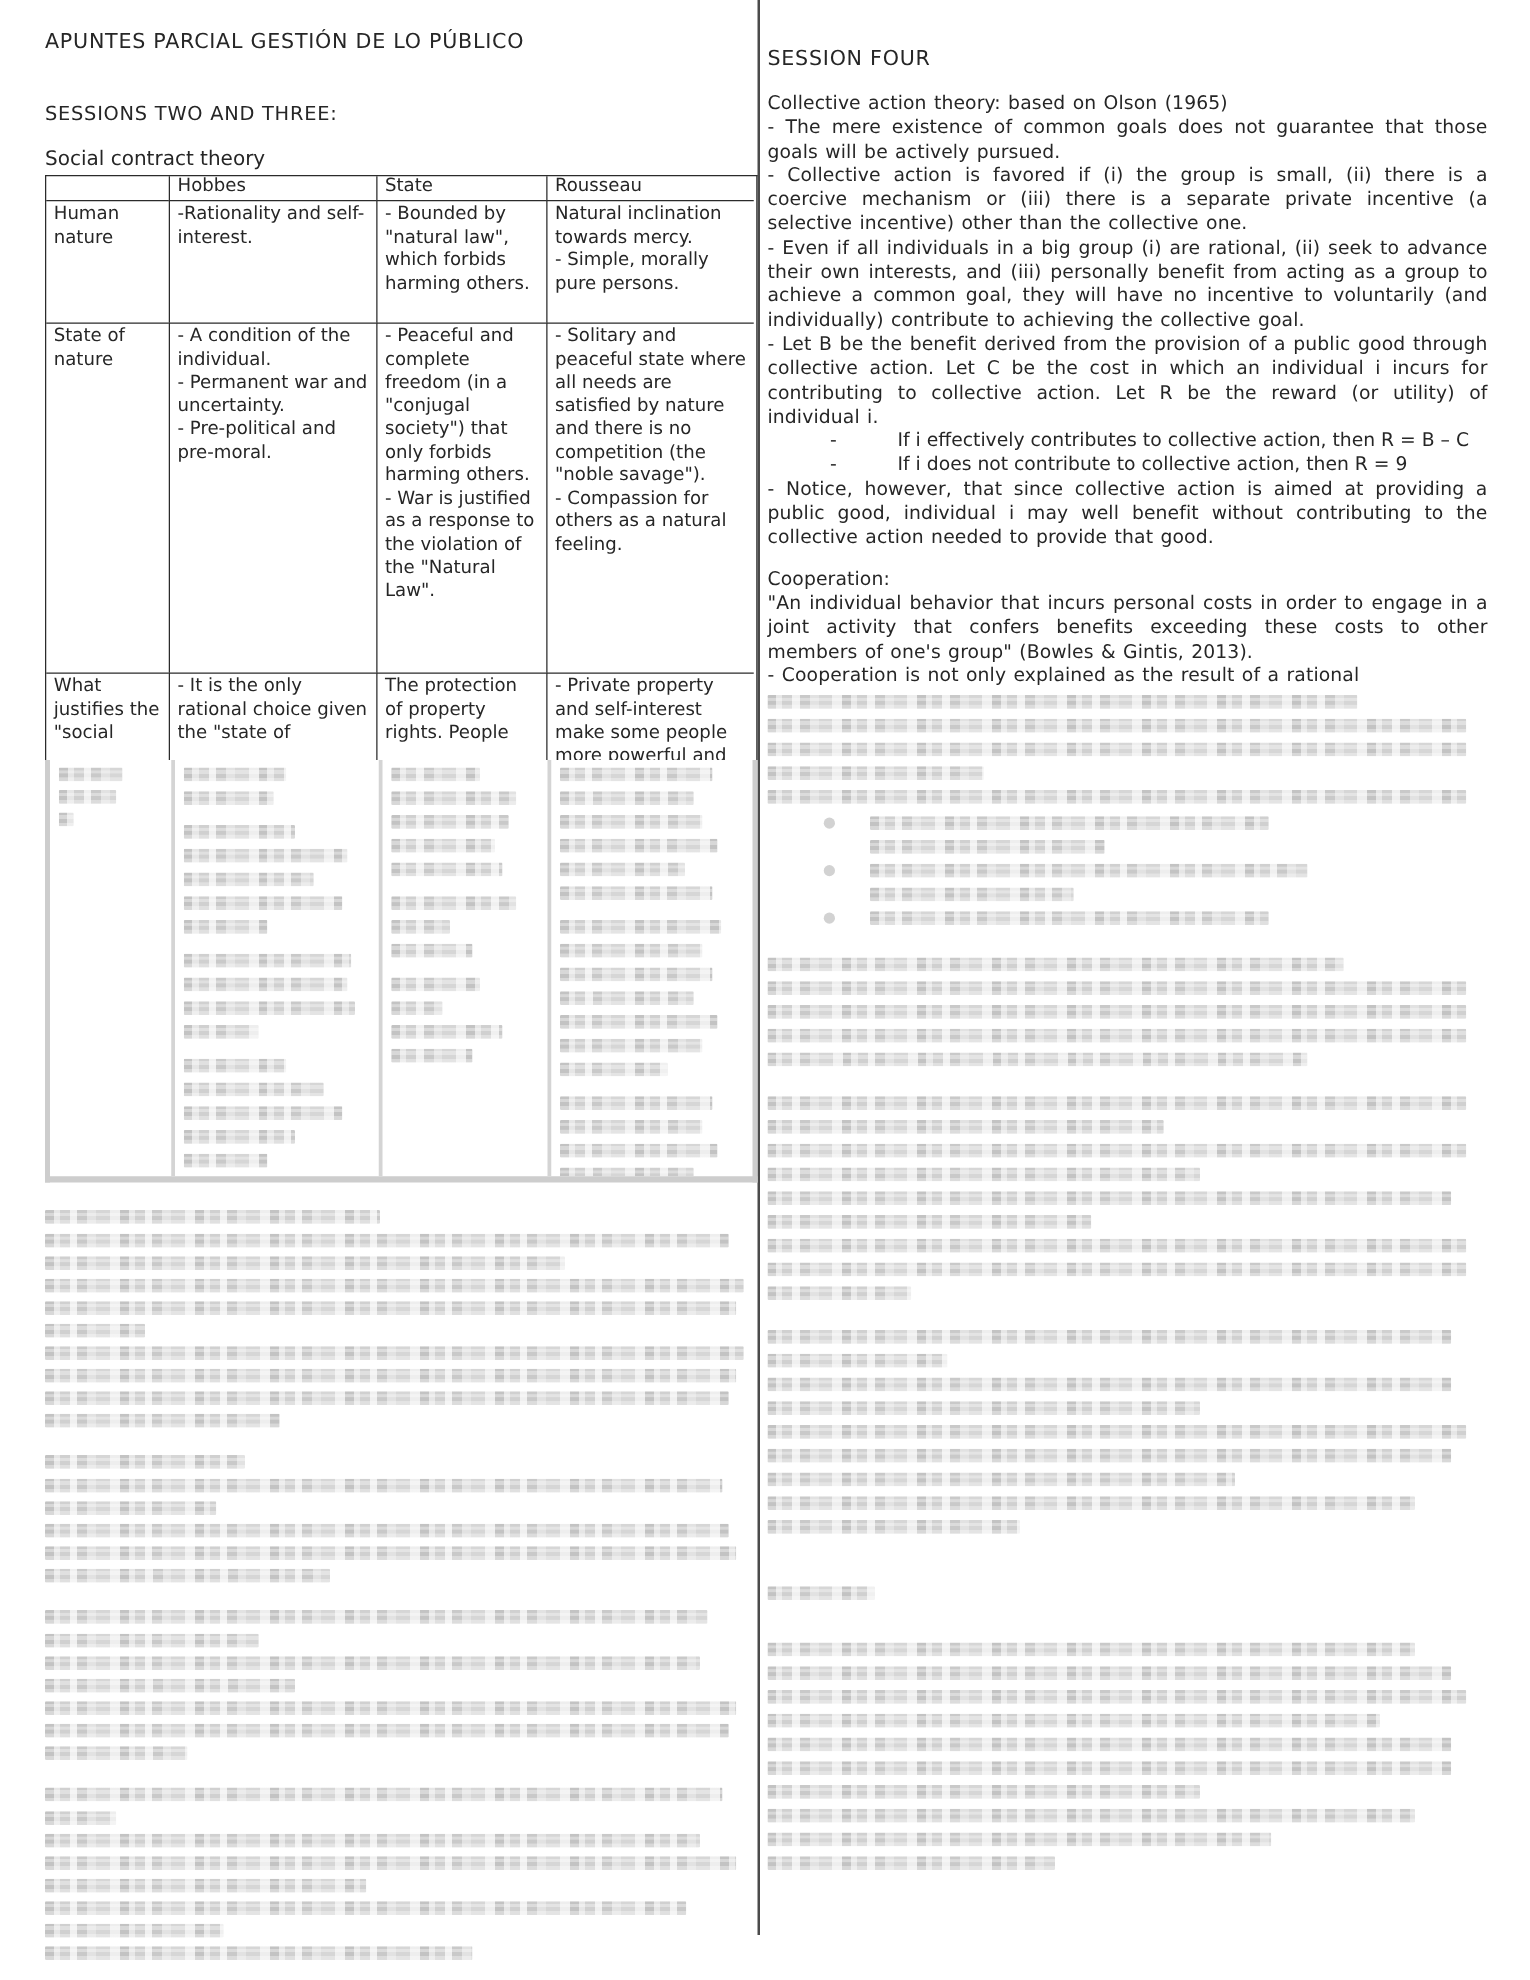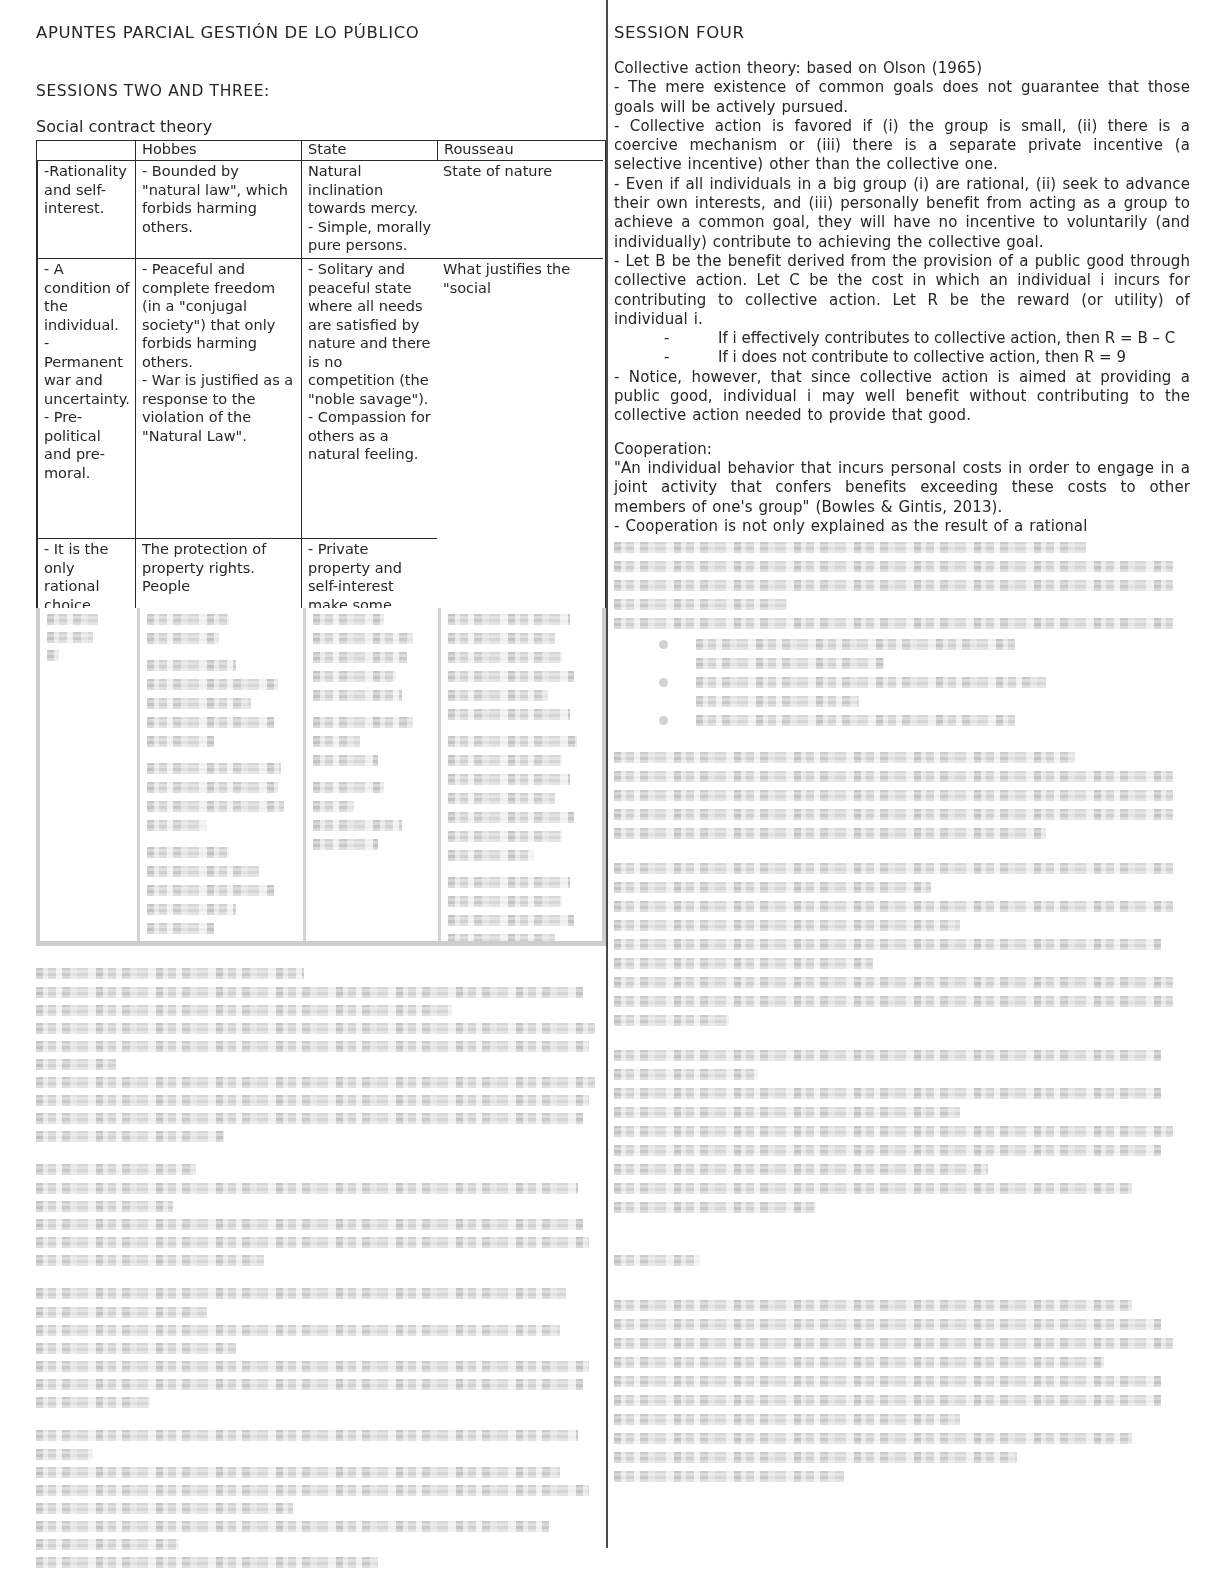--- a/index.html
+++ b/index.html
@@ -58,20 +58,21 @@
     <div class="doc-title left-title">APUNTES PARCIAL GESTIÓN DE LO PÚBLICO</div>
     <div class="session-heading">SESSIONS TWO AND THREE:</div>
     <div class="table-title">Social contract theory</div>
 
     <div class="sc-table">
       <div class="cell hd"></div>
       <div class="cell hd bl">Hobbes</div>
       <div class="cell hd bl">State</div>
       <div class="cell hd bl">Rousseau</div>
 
+      <div class="cell bt">Human nature</div>
       <div class="cell bt bl">-Rationality and self-interest.</div>
       <div class="cell bt bl">- Bounded by "natural law", which forbids harming others.</div>
       <div class="cell bt bl">Natural inclination towards mercy.
 - Simple, morally pure persons.</div>
 
       <div class="cell bt">State of nature</div>
       <div class="cell bt bl">- A condition of the individual.
 - Permanent war and uncertainty.
 - Pre-political and pre-moral.</div>
       <div class="cell bt bl">- Peaceful and complete freedom (in a "conjugal society") that only forbids harming others.
@@ -331,21 +332,21 @@
         <div class="rrow" style="margin-top: 7px;">
           <span class="rl" style="width: 25%;"></span>
         </div>
         <div class="rrow" style="margin-top: 7px;">
           <span class="rl" style="width: 60%;"></span>
         </div>
       </div>
   </div>
 
   <div class="col rightc">
-    <div class="doc-title" style="margin-bottom:17px;">SESSION FOUR</div>
+    <div class="doc-title" style="margin-bottom:17px;margin-top:14px;">SESSION FOUR</div>
     <p>Collective action theory: based on Olson (1965)</p>
     <p>- The mere existence of common goals does not guarantee that those goals will be actively pursued.</p>
     <p>- Collective action is favored if (i) the group is small, (ii) there is a coercive mechanism or (iii) there is a separate private incentive (a selective incentive) other than the collective one.</p>
     <p>- Even if all individuals in a big group (i) are rational, (ii) seek to advance their own interests, and (iii) personally benefit from acting as a group to achieve a common goal, they will have no incentive to voluntarily (and individually) contribute to achieving the collective goal.</p>
     <p>- Let B be the benefit derived from the provision of a public good through collective action. Let C be the cost in which an individual i incurs for contributing to collective action. Let R be the reward (or utility) of individual i.</p>
     <div class="subbullet">
       <span class="dash">-</span>
       <div class="btxt">If i effectively contributes to collective action, then R = B – C</div>
     </div>
     <div class="subbullet">

